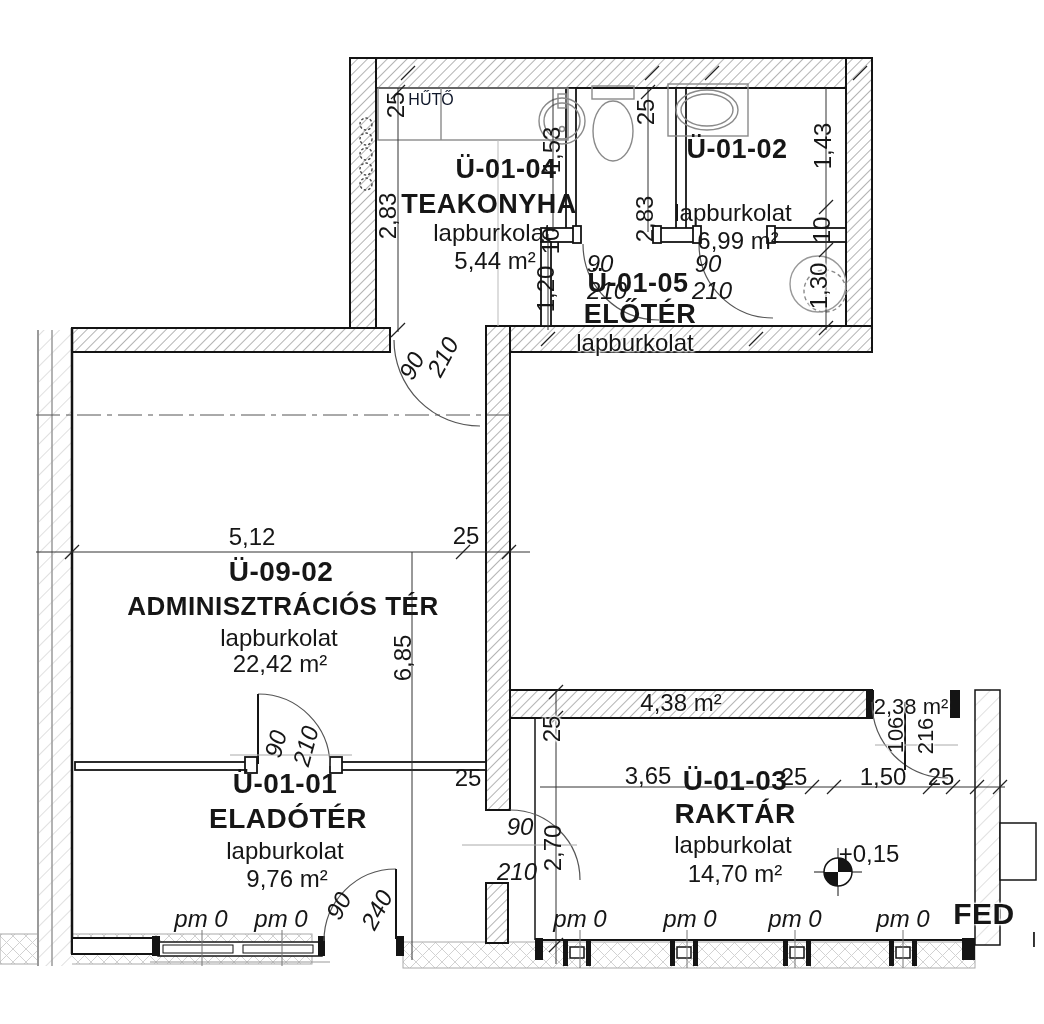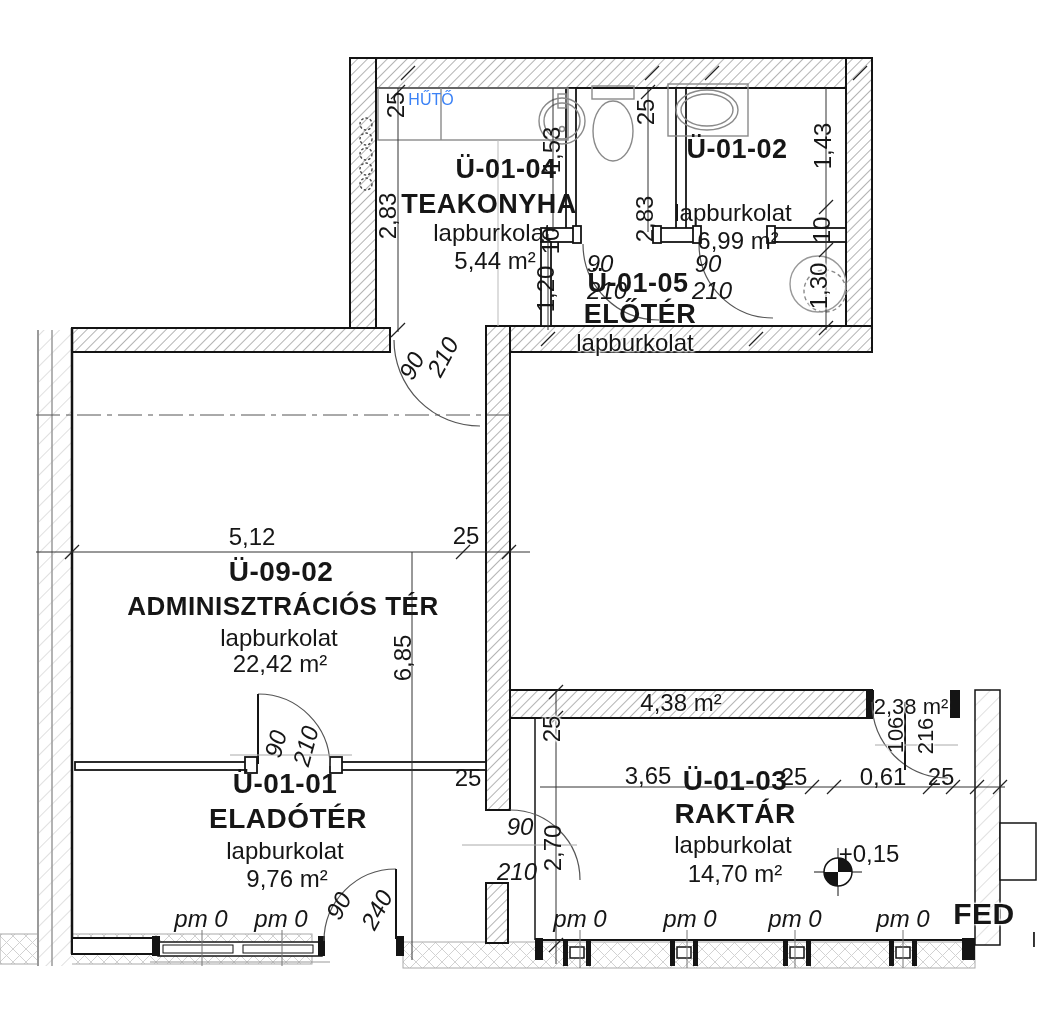--- a/index.html
+++ b/index.html
@@ -4,21 +4,21 @@
 <style>
   html,body{margin:0;padding:0;background:#fff;}
   #plan{position:relative;width:1044px;height:1024px;background:#fff;overflow:hidden;
         font-family:"Liberation Sans",sans-serif;}
   #plan svg{position:absolute;left:0;top:0;z-index:1;}
   .lbl{position:absolute;z-index:2;transform:translate(-50%,-50%);white-space:nowrap;
        color:#161616;line-height:1;font-family:"Liberation Sans",sans-serif;}
   .bold{font-weight:700;letter-spacing:.5px;}
   .f16{font-size:16px;} .f20{font-size:20px;} .f22{font-size:22px;} .f24{font-size:24px;}
   .f26{font-size:26px;} .f27{font-size:27px;} .f28{font-size:28px;} .f30{font-size:30px;}
-  .gray{color:#3b82f6;}
+  .gray{color:#0f172a;}
   .it{font-style:italic;}
   .rot{transform:translate(-50%,-50%) rotate(-90deg);}
   .r62{transform:translate(-50%,-50%) rotate(-62deg);font-style:italic;}
   .r75{transform:translate(-50%,-50%) rotate(-75deg);font-style:italic;}
   .sh{text-shadow:0 0 3px #fff,0 0 3px #fff,1px 1px 2px #fff,-1px -1px 2px #fff;}
 </style>
 </head>
 <body>
 
 <div id="plan">
@@ -268,21 +268,21 @@
 <div class="lbl f24 rot sh" style="left:552px;top:729px">25</div>
 <div class="lbl f24 rot" style="left:553px;top:848px">2,70</div>
 <div class="lbl f24 it" style="left:520px;top:827px">90</div>
 <div class="lbl f24 it" style="left:517px;top:872px">210</div>
 
 <div class="lbl f24 sh" style="left:681px;top:703px">4,38 m²</div>
 <div class="lbl f22 sh" style="left:911px;top:707px">2,38 m²</div>
 <div class="lbl f24" style="left:648px;top:776px">3,65</div>
 <div class="lbl f28 bold" style="left:735px;top:781px">Ü-01-03</div>
 <div class="lbl f24" style="left:794px;top:777px">25</div>
-<div class="lbl f24" style="left:883px;top:777px">0,61</div>
+<div class="lbl f24" style="left:883px;top:777px">1,50</div>
 <div class="lbl f24" style="left:941px;top:777px">25</div>
 <div class="lbl f28 bold" style="left:735px;top:814px">RAKTÁR</div>
 <div class="lbl f24" style="left:733px;top:845px">lapburkolat</div>
 <div class="lbl f24" style="left:735px;top:874px">14,70 m²</div>
 <div class="lbl f24" style="left:869px;top:854px">+0,15</div>
 <div class="lbl f22 rot sh" style="left:896px;top:735px">106</div>
 <div class="lbl f22 rot sh" style="left:926px;top:736px">216</div>
 <div class="lbl f24 it" style="left:580px;top:919px">pm 0</div>
 <div class="lbl f24 it" style="left:690px;top:919px">pm 0</div>
 <div class="lbl f24 it" style="left:795px;top:919px">pm 0</div>

